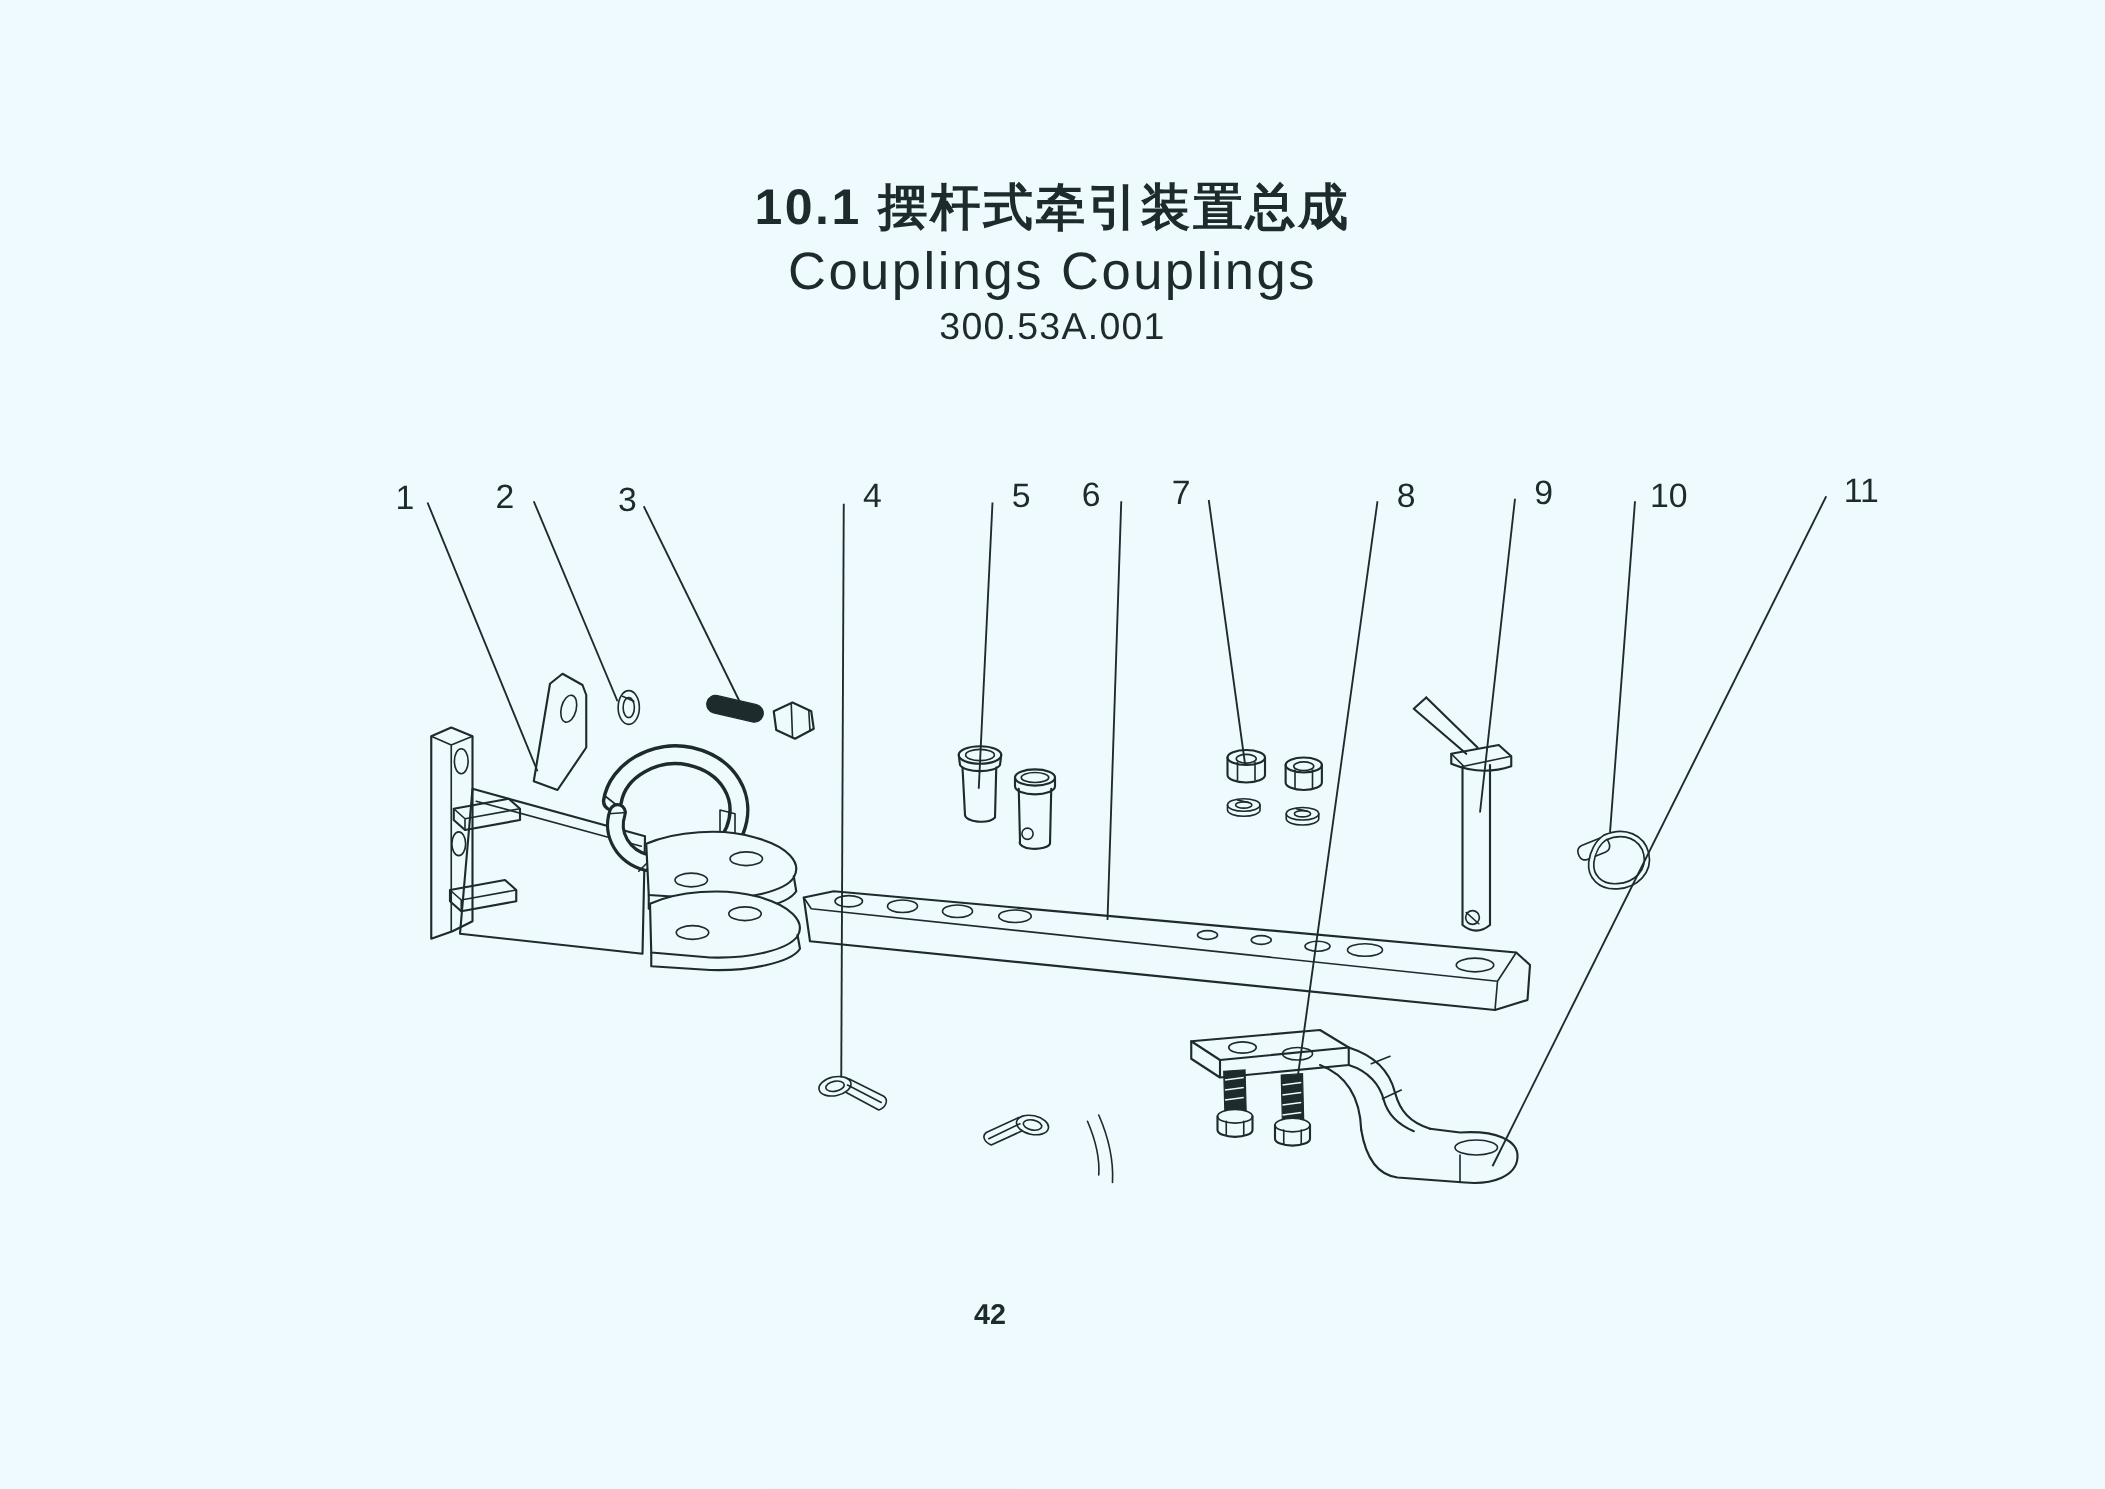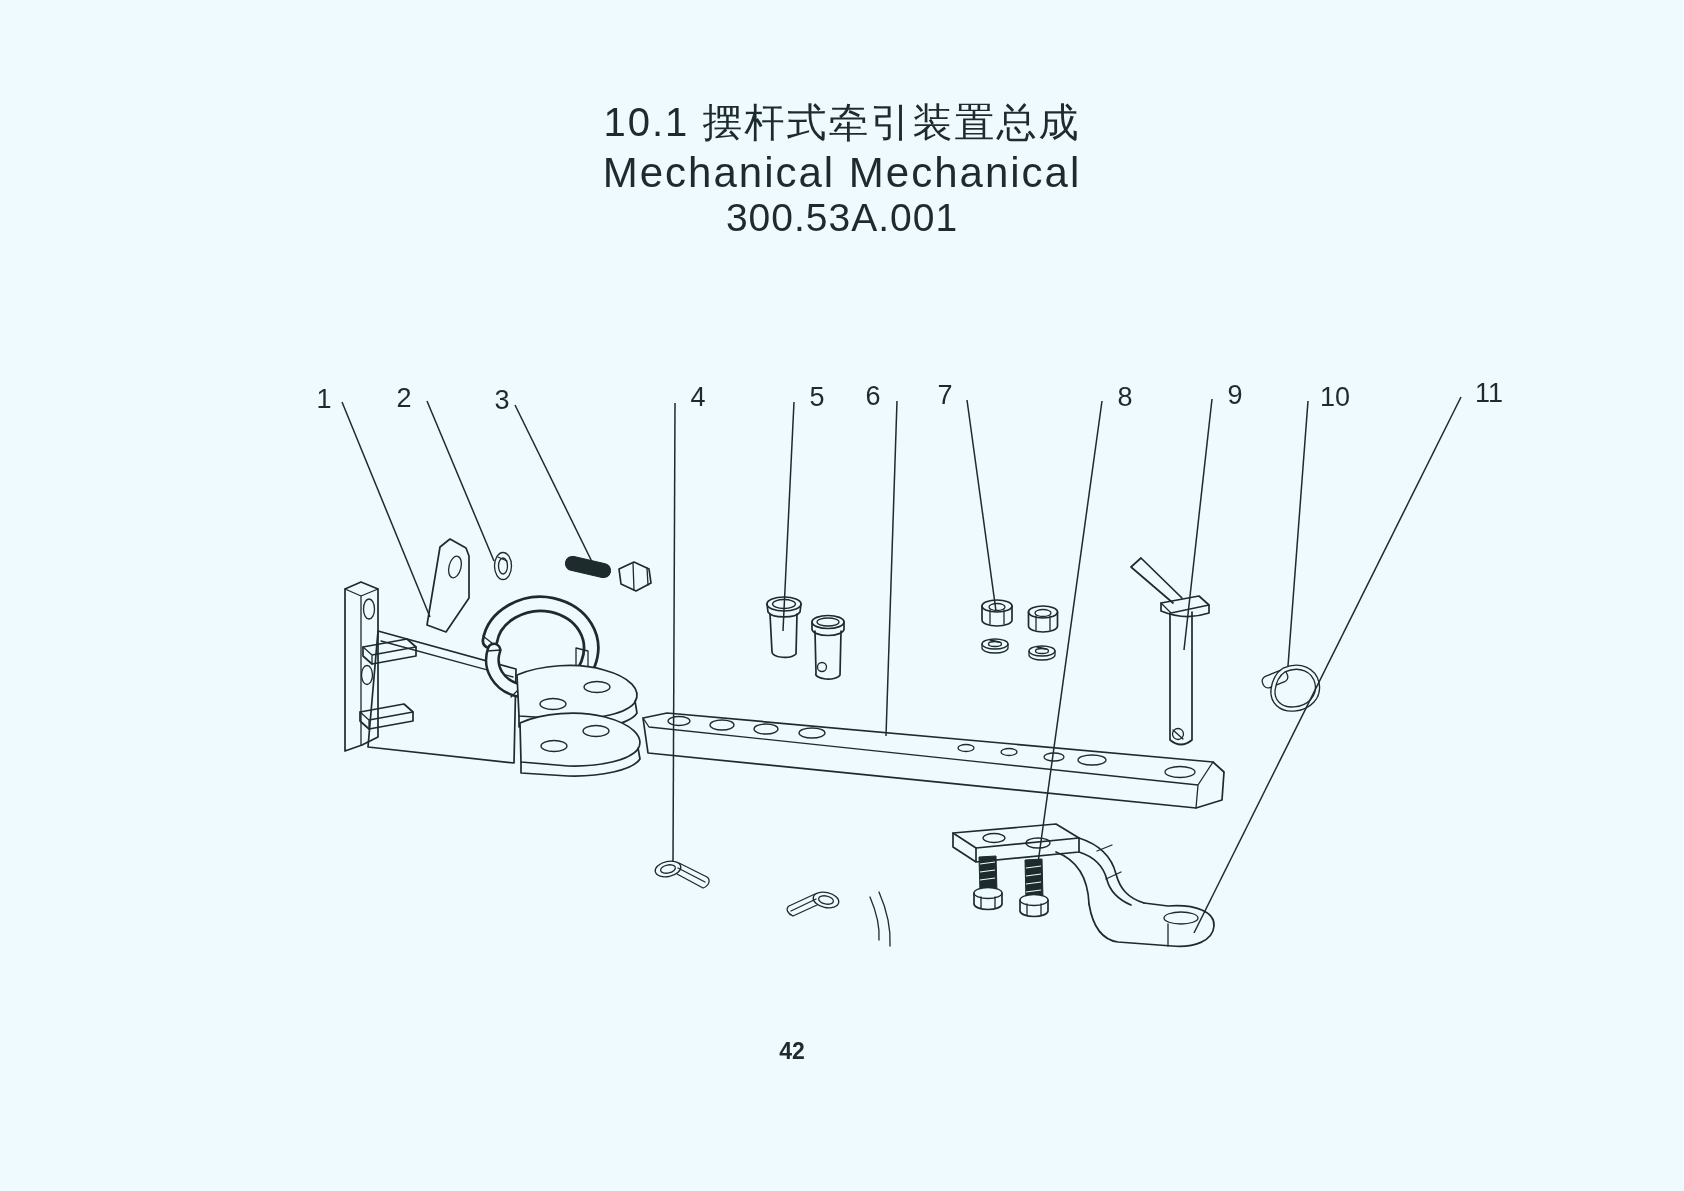--- a/index.html
+++ b/index.html
@@ -9,23 +9,23 @@
   html,body{margin:0;padding:0;}
   body{background:#dfe7ea;font-family:"Liberation Sans",sans-serif;}
   .page{
     position:relative;
     width:1684px;height:1191px;
     background:var(--bg);
     overflow:hidden;
     color:var(--line);
   }
   .titles{position:absolute;left:0;top:96px;width:100%;text-align:center;}
-  .t-cn{font-size:40px;line-height:52px;letter-spacing:2px;font-weight:400;}
+  .t-cn{font-size:40px;line-height:52px;letter-spacing:2px;font-weight:700;margin-top:44px;}
   .t-en{font-size:42px;line-height:50px;letter-spacing:2px;font-weight:300;}
-  .t-num{font-size:39px;line-height:40px;letter-spacing:1px;font-weight:300;}
+  .t-num{font-size:30px;line-height:40px;letter-spacing:1px;font-weight:300;}
   .page-number{
     position:absolute;left:762px;top:1038px;width:60px;
     text-align:center;font-size:23px;font-weight:700;
   }
   svg.diagram{position:absolute;left:0;top:0;width:1684px;height:1191px;}
   svg .ol{fill:none;stroke:var(--line);stroke-width:1.7;stroke-linejoin:round;stroke-linecap:round;}
   svg .thin{fill:none;stroke:var(--line);stroke-width:1.3;stroke-linejoin:round;stroke-linecap:round;}
   svg .solid{fill:var(--line);stroke:var(--line);stroke-width:1;}
   svg .tube{fill:none;stroke:var(--line);stroke-linecap:round;}
   svg .tube-in{fill:none;stroke:var(--bg);stroke-linecap:round;}
@@ -38,21 +38,21 @@
   }
   svg line.leader{stroke:var(--line);stroke-width:1.5;}
 </style>
 </head>
 <body>
 
 <div class="page">
 
   <div class="titles">
     <div class="t-cn">10.1 摆杆式牵引装置总成</div>
-    <div class="t-en">Mechanical Mechanical</div>
+    <div class="t-en">Couplings Couplings</div>
     <div class="t-num">300.53A.001</div>
   </div>
 
   <svg class="diagram" viewBox="0 0 1684 1191">
 
     <g>
 
       <path class="ol" d="M345 589 L361 582 L378 589 L378 737 L362 745 L345 751 Z"></path>
       <path class="thin" d="M345 589 L361 596 L378 589 M361 596 L361 745"></path>
       <ellipse class="thin" cx="369" cy="609" rx="5.5" ry="10"></ellipse>

